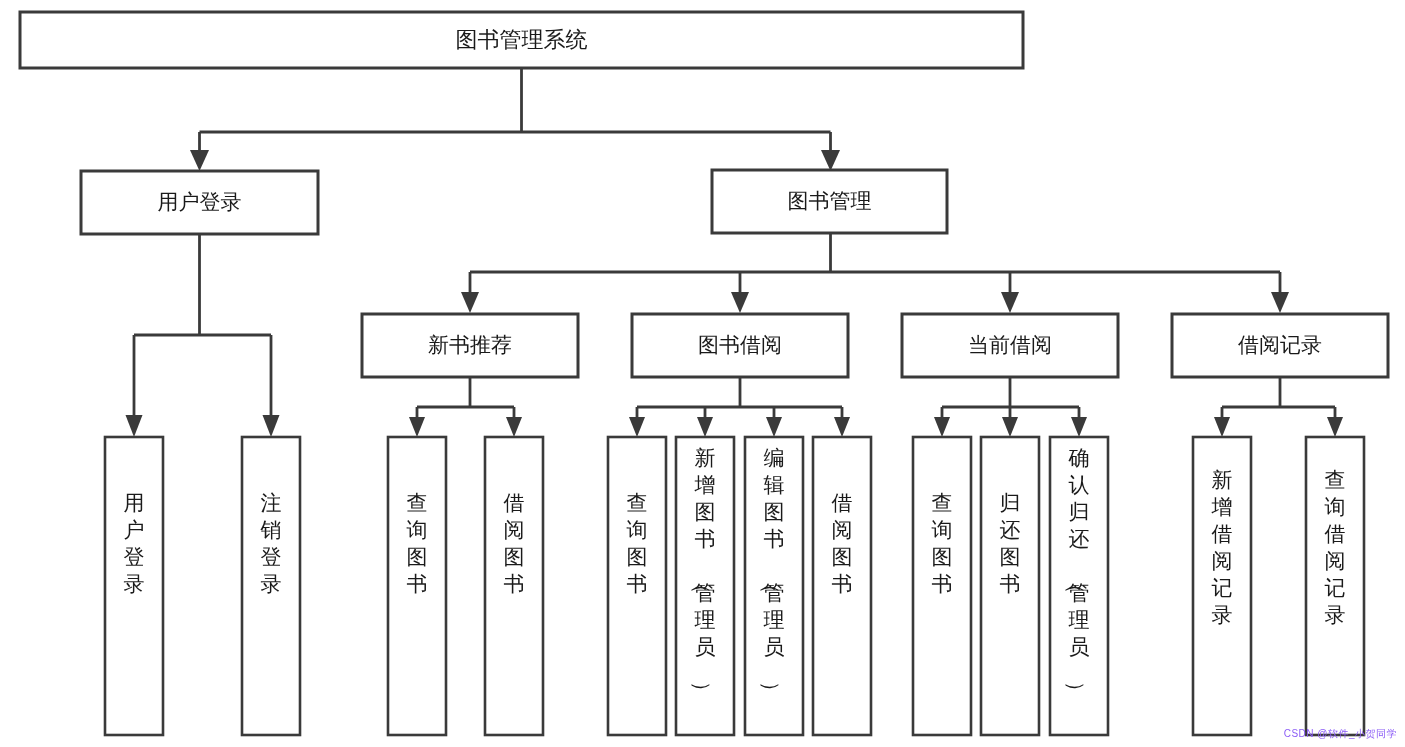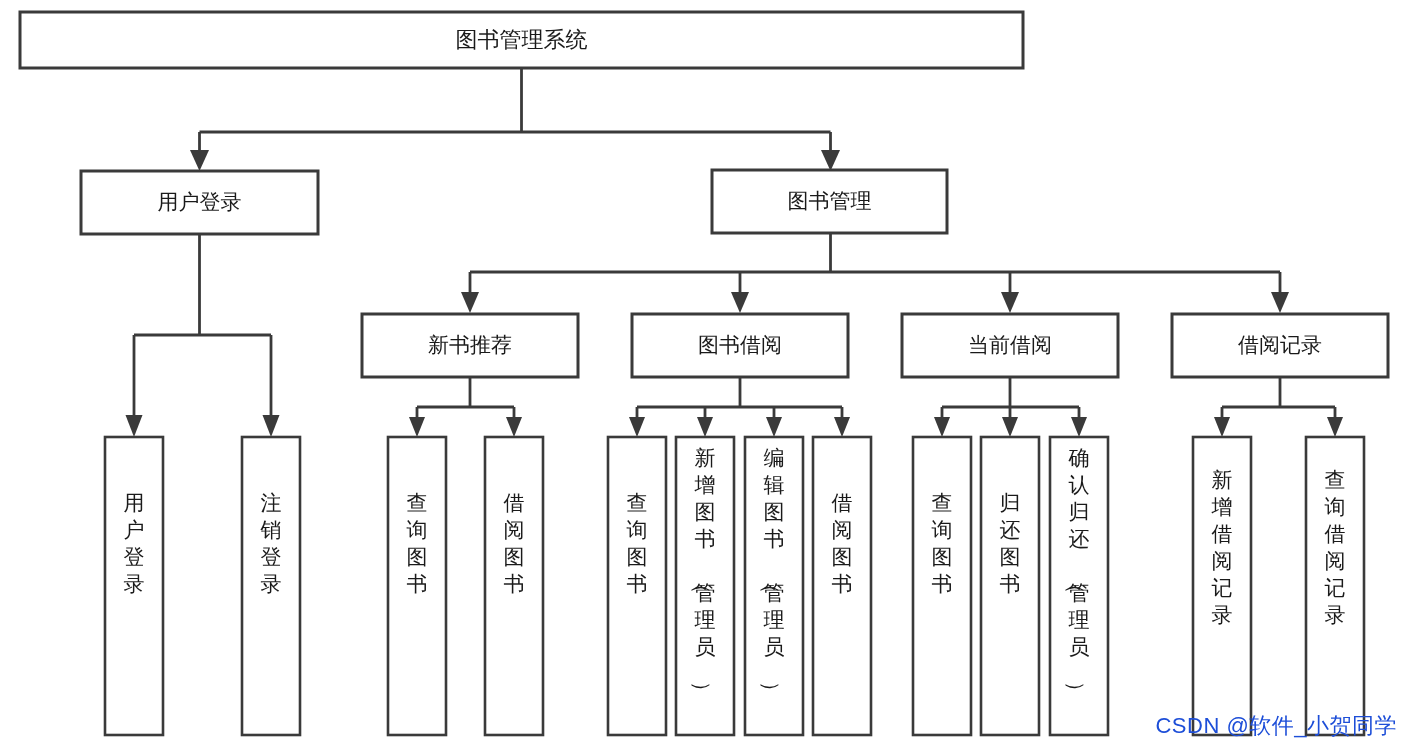--- a/index.html
+++ b/index.html
@@ -7,21 +7,21 @@
        font-family:"Liberation Sans","DejaVu Sans",sans-serif;}
   #stage{position:relative;width:1405px;height:747px;background:#fff;}
   svg#diagram{position:absolute;left:0;top:0;width:1405px;height:747px;display:block;}
   .node-box{fill:#ffffff;stroke:#3a3a3a;stroke-width:3;}
   .node-box-thin{fill:#ffffff;stroke:#3a3a3a;stroke-width:2.6;}
   .conn{stroke:#3a3a3a;stroke-width:2.8;fill:none;stroke-linecap:butt;}
   .arrowhead{fill:#3a3a3a;}
   .h-label{font-size:21px;fill:#1a1a1a;text-anchor:middle;dominant-baseline:middle;}
   .h-label-root{font-size:22px;fill:#1a1a1a;text-anchor:middle;dominant-baseline:middle;}
   .v-label{font-size:21px;fill:#1a1a1a;text-anchor:middle;}
-  .watermark{position:absolute;right:8px;bottom:6px;font-size:22px;color:#1d4ed8;
+  .watermark{position:absolute;right:8px;bottom:6px;font-size:10px;color:#8b5cf6;
              letter-spacing:0.5px;white-space:nowrap;pointer-events:none;}
 </style>
 </head>
 <body>
 
 <div id="stage">
 
   <svg id="diagram" viewBox="0 0 1405 747">
 
     <g>

